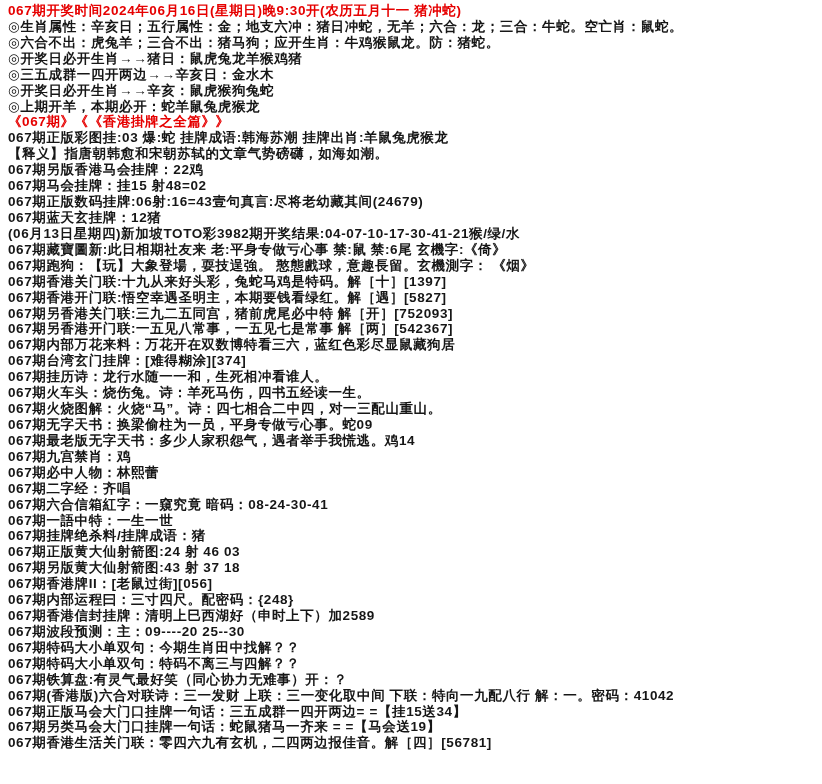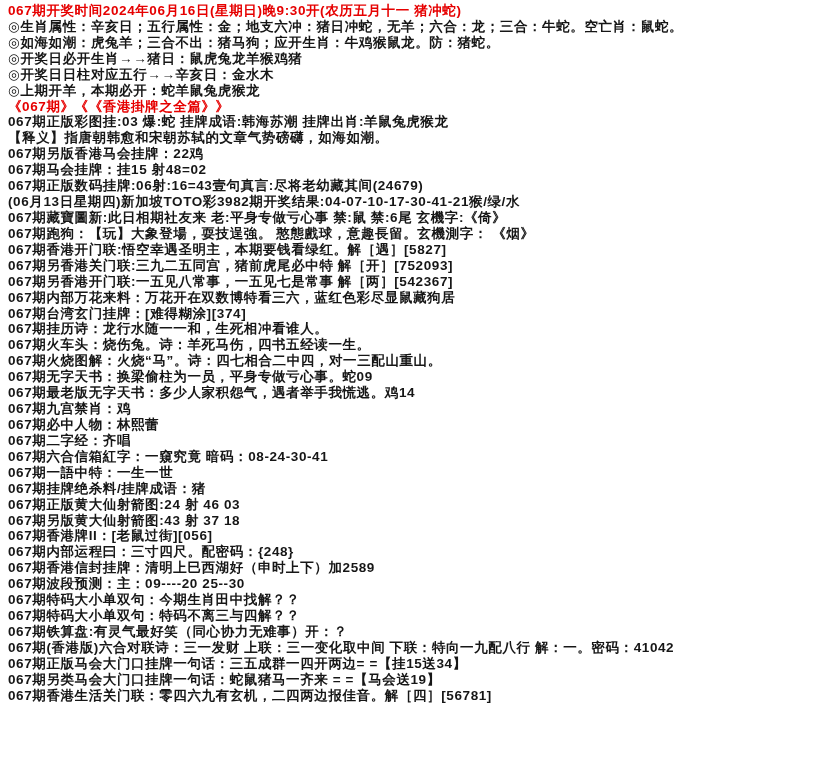--- a/index.html
+++ b/index.html
@@ -28,33 +28,36 @@
     overflow: hidden;
   }
   .ln.red { color: var(--red, #e60000); }
 </style>
 </head>
 <body>
 
 <main class="page">
   <div class="ln red">067期开奖时间2024年06月16日(星期日)晚9:30开(农历五月十一 猪冲蛇)</div>
   <div class="ln">◎生肖属性：辛亥日；五行属性：金；地支六冲：猪日冲蛇，无羊；六合：龙；三合：牛蛇。空亡肖：鼠蛇。</div>
-  <div class="ln">◎如海如潮：虎兔羊；三合不出：猪马狗；应开生肖：牛鸡猴鼠龙。防：猪蛇。</div>
+  <div class="ln">◎六合不出：虎兔羊；三合不出：猪马狗；应开生肖：牛鸡猴鼠龙。防：猪蛇。</div>
   <div class="ln">◎开奖日必开生肖→→猪日：鼠虎兔龙羊猴鸡猪</div>
-  <div class="ln">◎开奖日日柱对应五行→→辛亥日：金水木</div>
+  <div class="ln">◎三五成群一四开两边→→辛亥日：金水木</div>
+  <div class="ln">◎开奖日必开生肖→→辛亥：鼠虎猴狗兔蛇</div>
   <div class="ln">◎上期开羊，本期必开：蛇羊鼠兔虎猴龙</div>
   <div class="ln red">《067期》《《香港掛牌之全篇》》</div>
   <div class="ln">067期正版彩图挂:03 爆:蛇 挂牌成语:韩海苏潮 挂牌出肖:羊鼠兔虎猴龙</div>
   <div class="ln">【释义】指唐朝韩愈和宋朝苏轼的文章气势磅礴，如海如潮。</div>
   <div class="ln">067期另版香港马会挂牌：22鸡</div>
   <div class="ln">067期马会挂牌：挂15 射48=02</div>
   <div class="ln">067期正版数码挂牌:06射:16=43壹句真言:尽将老幼藏其间(24679)</div>
+  <div class="ln">067期蓝天玄挂牌：12猪</div>
   <div class="ln">(06月13日星期四)新加坡TOTO彩3982期开奖结果:04-07-10-17-30-41-21猴/绿/水</div>
   <div class="ln">067期藏寶圖新:此日相期社友来 老:平身专做亏心事 禁:鼠 禁:6尾 玄機字:《倚》</div>
   <div class="ln">067期跑狗：【玩】大象登場，耍技逞強。 憨態戲球，意趣長留。玄機測字： 《烟》</div>
+  <div class="ln">067期香港关门联:十九从来好头彩，兔蛇马鸡是特码。解［十］[1397]</div>
   <div class="ln">067期香港开门联:悟空幸遇圣明主，本期要钱看绿红。解［遇］[5827]</div>
   <div class="ln">067期另香港关门联:三九二五同宫，猪前虎尾必中特 解［开］[752093]</div>
   <div class="ln">067期另香港开门联:一五见八常事，一五见七是常事 解［两］[542367]</div>
   <div class="ln">067期内部万花来料：万花开在双数博特看三六，蓝红色彩尽显鼠藏狗居</div>
   <div class="ln">067期台湾玄门挂牌：[难得糊涂][374]</div>
   <div class="ln">067期挂历诗：龙行水随一一和，生死相冲看谁人。</div>
   <div class="ln">067期火车头：烧伤兔。诗：羊死马伤，四书五经读一生。</div>
   <div class="ln">067期火烧图解：火烧“马”。诗：四七相合二中四，对一三配山重山。</div>
   <div class="ln">067期无字天书：换梁偷柱为一员，平身专做亏心事。蛇09</div>
   <div class="ln">067期最老版无字天书：多少人家积怨气，遇者举手我慌逃。鸡14</div>

